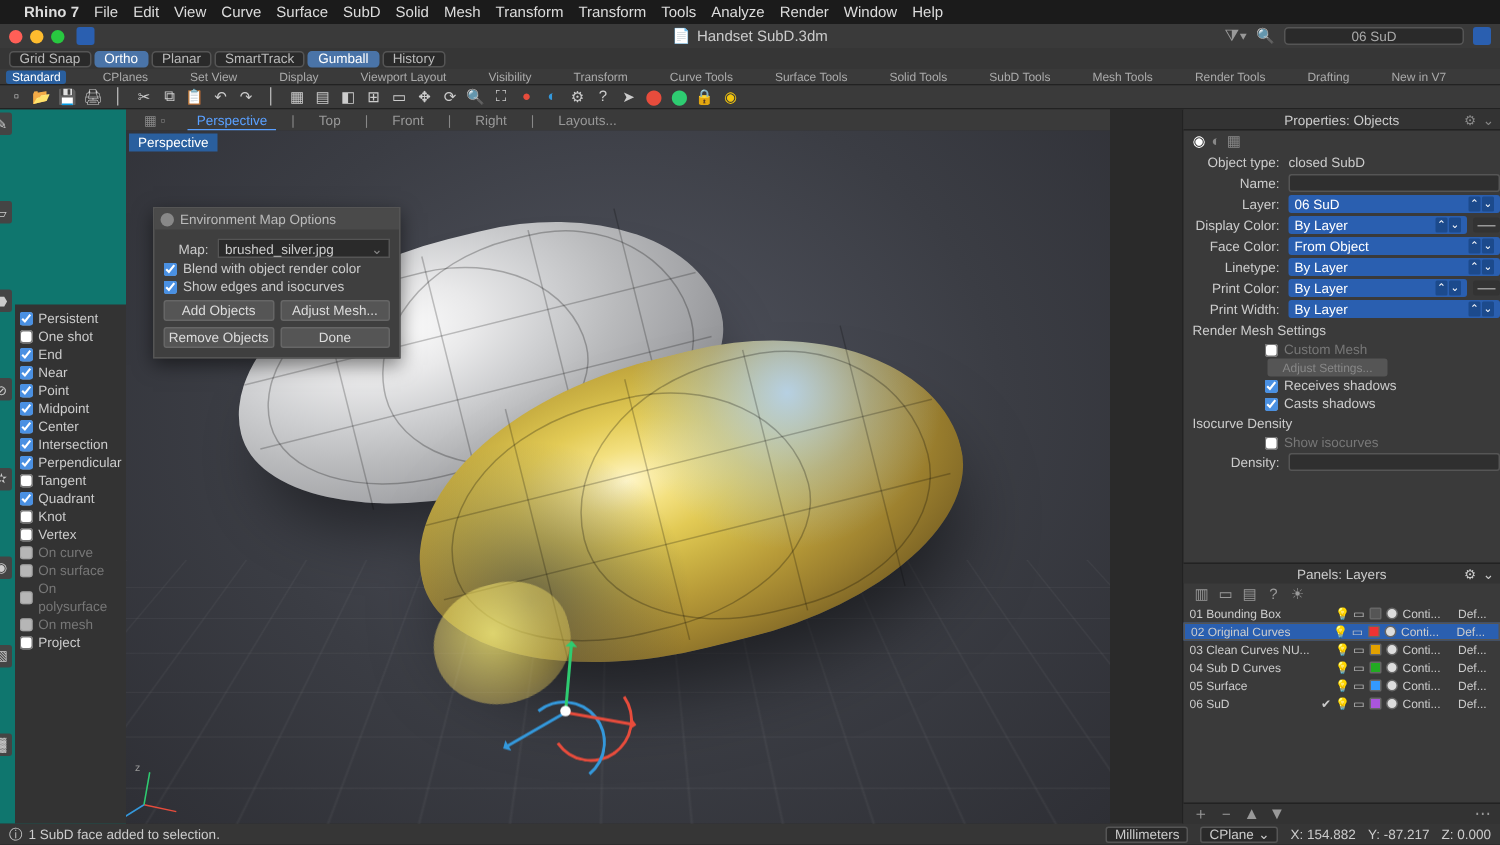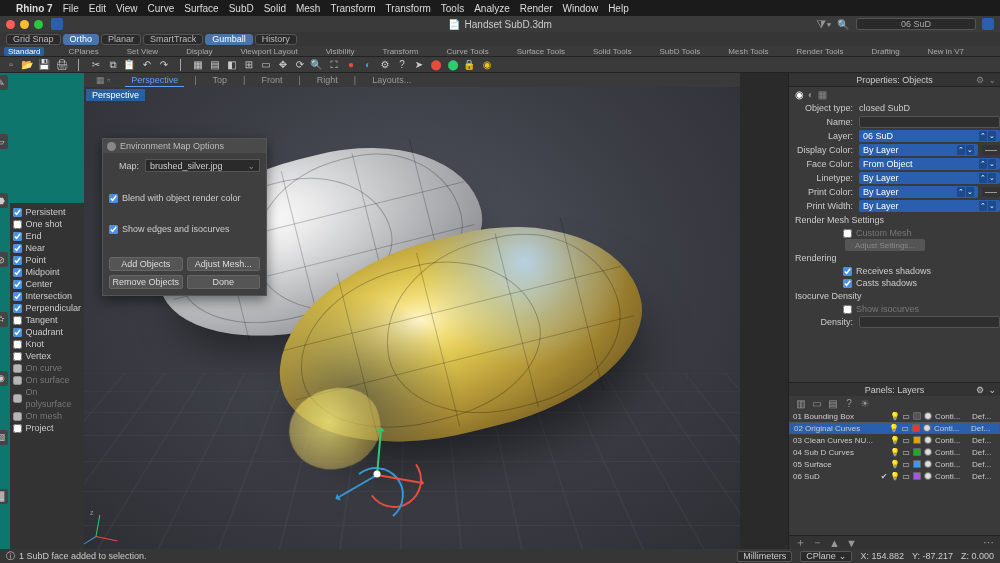--- a/index.html
+++ b/index.html
@@ -88,21 +88,21 @@
   .gumball .ab{ left:24%; top:44%; width:56px; height:56px; border-right-color:#3498db; border-top-color:#3498db; transform:rotate(6deg);}
   .axis-widget{position:absolute;left:6px;bottom:6px;width:34px;height:34px;}
   .axis-widget .a{position:absolute;left:6px;bottom:6px;height:1px;transform-origin:left center;}
   .axis-widget .ax1{width:22px;background:#e74c3c;transform:rotate(12deg);}
   .axis-widget .ax2{width:22px;background:#2ecc71;transform:rotate(-80deg);}
   .axis-widget .ax3{width:22px;background:#3498db;transform:rotate(148deg);}
   
   .dialog { position:absolute; left:18px; top:16px; width:165px; background:#3f3f3f; border:1px solid #555; box-shadow:0 4px 12px rgba(0,0,0,.5); z-index:10; font-size:9px;margin-top:35px;}
   .dlg-title{background:#4a4a4a;height:14px;display:flex;align-items:center;gap:4px;padding:0 4px;color:#bbb;}
   .dlg-close{width:9px;height:9px;border-radius:50%;background:#888;}
-  .dlg-body{padding:6px;display:flex;flex-direction:column;gap:21px;}
+  .dlg-body{padding:6px;display:flex;flex-direction:column;gap:2px;}
   .dlg-row{display:flex;align-items:center;gap:6px;}
   .dlg-row label{width:30px;text-align:right;color:#ccc;}
   .sel{flex:1;background:#2a2a2a;border:1px solid #555;height:13px;display:flex;align-items:center;padding:0 4px;color:#ccc;justify-content:center;}
   .sel .chev{margin-left:auto;color:#888;}
   .chk{display:flex;align-items:center;gap:4px;color:#ccc;}
   .chk input{width:9px;height:9px;accent-color:#4a90e2;}
   .dlg-btns{display:grid;grid-template-columns:1fr 1fr;gap:4px;margin-top:2px;}
   .dlg-btn{background:#555;border:1px solid #666;color:#ddd;height:14px;display:flex;align-items:center;justify-content:center;border-radius:2px;}
   
   .right-panels{width:212px;background:#3a3a3a;display:flex;flex-direction:column;border-left:1px solid #222;margin-left:48px;}
@@ -554,21 +554,20 @@
             </div>
           </div>
         </div>
       </div>
     <div class="section-lbl">Render Mesh Settings</div>
     <label class="sub-chk dim">
         <input type="checkbox" style="">
         <span>Custom Mesh</span>
       </label>
     <div class="sub-btn">Adjust Settings...</div>
-    <div class="section-lbl">Rendering</div>
     <label class="sub-chk">
         <input type="checkbox" checked="" style="">
         <span>Receives shadows</span>
       </label>
     <label class="sub-chk">
         <input type="checkbox" checked="" style="">
         <span>Casts shadows</span>
       </label>
     <div class="section-lbl">Isocurve Density</div>
     <label class="sub-chk dim">

